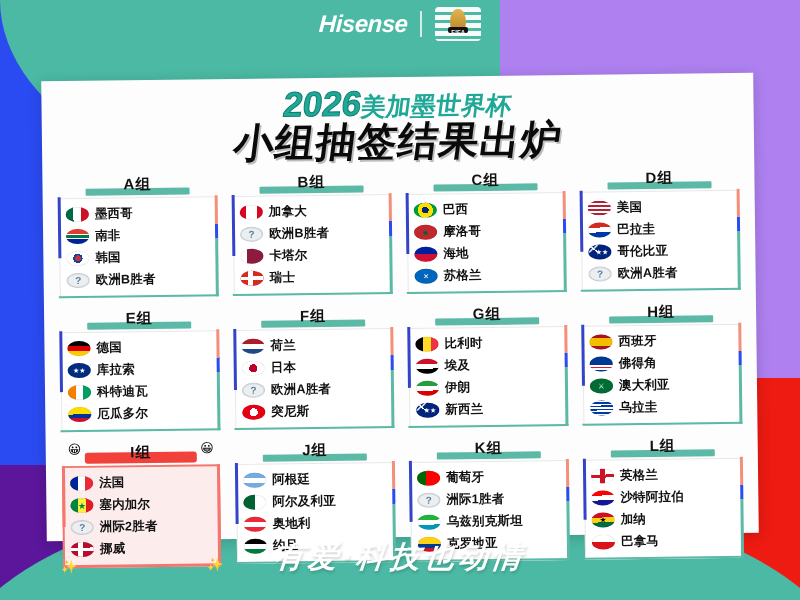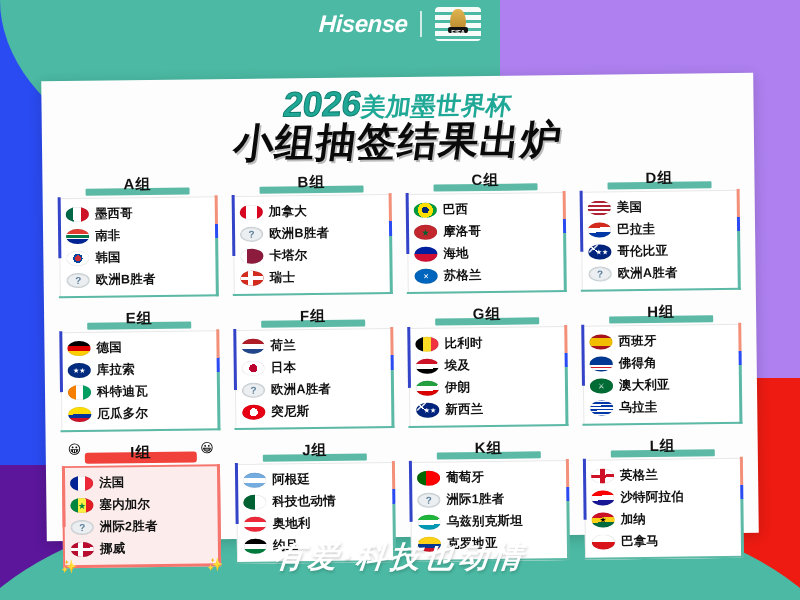--- a/index.html
+++ b/index.html
@@ -359,21 +359,21 @@
       </div>
       <div class="group">
         <div class="group-title-wrap"><span class="title-bar"></span><span class="group-title">J组</span></div>
         <div class="card">
           <div class="team">
             <span class="flag" style="background: linear-gradient(rgb(116, 172, 223) 0px, rgb(116, 172, 223) 33%, rgb(255, 255, 255) 33%, rgb(255, 255, 255) 66%, rgb(116, 172, 223) 66%);"></span>
             <span class="tname">阿根廷</span>
           </div>
           <div class="team">
             <span class="flag" style="background: linear-gradient(to right, rgb(0, 98, 51) 0px, rgb(0, 98, 51) 50%, rgb(255, 255, 255) 50%);"></span>
-            <span class="tname">科技也动情</span>
+            <span class="tname">阿尔及利亚</span>
           </div>
           <div class="team">
             <span class="flag" style="background: linear-gradient(rgb(237, 41, 57) 0px, rgb(237, 41, 57) 33%, rgb(255, 255, 255) 33%, rgb(255, 255, 255) 66%, rgb(237, 41, 57) 66%);"></span>
             <span class="tname">奥地利</span>
           </div>
           <div class="team">
             <span class="flag" style="background: linear-gradient(rgb(0, 0, 0) 0px, rgb(0, 0, 0) 33%, rgb(255, 255, 255) 33%, rgb(255, 255, 255) 66%, rgb(0, 122, 61) 66%);"></span>
             <span class="tname">约旦</span>
           </div>
           <div class="card-bottom"></div>

